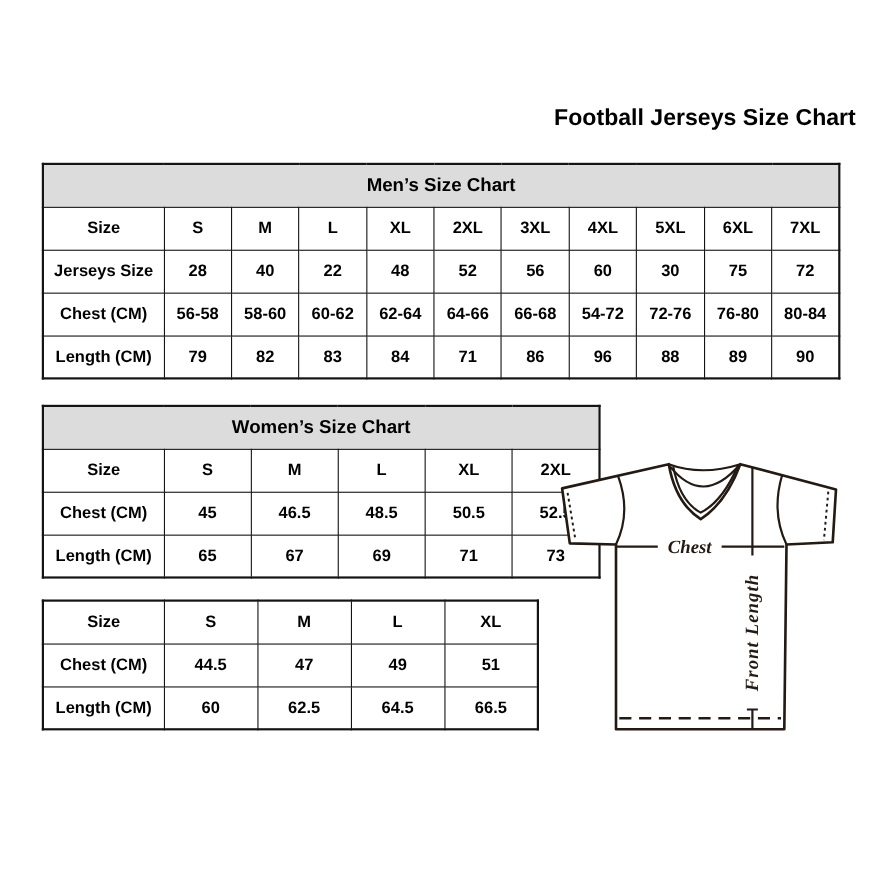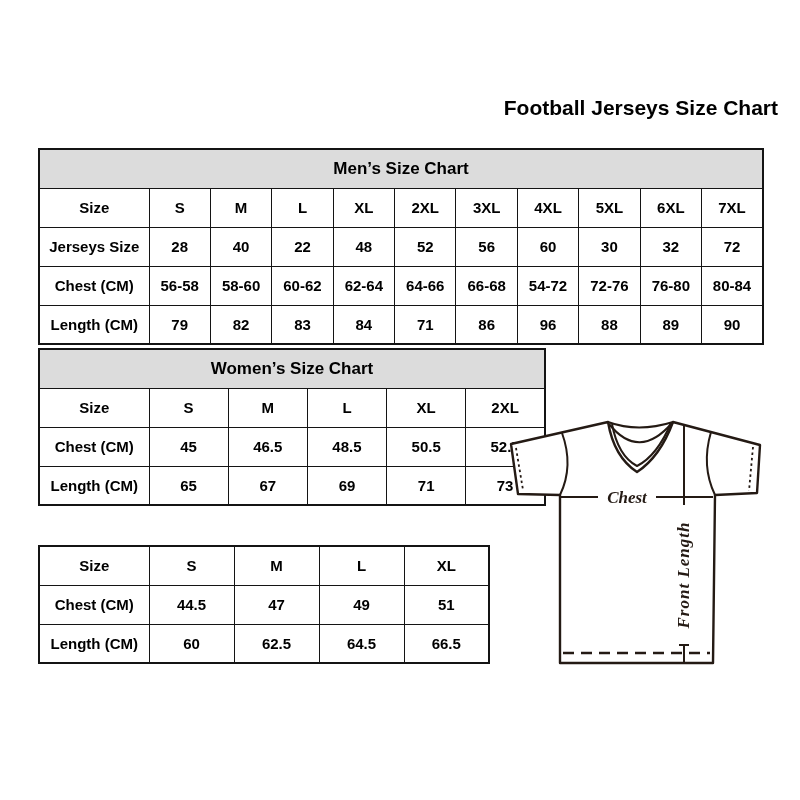--- a/index.html
+++ b/index.html
@@ -17,21 +17,21 @@
     border:2px solid #141414;
   }
   table.sizes td {
     border:1.5px solid #141414; text-align:center; vertical-align:middle;
     font-weight:bold; font-size:15px; padding:0; overflow:hidden;
   }
   table.sizes td.hdr { background:#dcdcdc; font-size:17px; }
   tr.hdr-row { height:39px; }
   tr.data-row { height:39px; }
   #men-table   { left:38px; top:148px; width:726px; }
-  #women-table { left:38px; top:348px; width:508px; }
+  #women-table { left:38px; top:368px; width:508px; }
   #youth-table { left:38px; top:545px; width:452px; }
   col.label-col { width:110px; }
   .jersey-wrap { position:absolute; left:505px; top:410px; width:268px; height:262px; }
   .jersey-wrap svg { display:block; width:268px; height:262px; }
   .measure-text {
     font-family:"Liberation Serif", serif; font-style:italic; font-weight:bold;
     fill:#241a14;
   }
 </style>
 </head>
@@ -75,21 +75,21 @@
     <tr class="data-row">
       <td>Jerseys Size</td>
       <td>28</td>
       <td>40</td>
       <td>22</td>
       <td>48</td>
       <td>52</td>
       <td>56</td>
       <td>60</td>
       <td>30</td>
-      <td>32</td>
+      <td>75</td>
       <td>72</td>
     </tr>
     <tr class="data-row">
       <td>Chest (CM)</td>
       <td>56-58</td>
       <td>58-60</td>
       <td>60-62</td>
       <td>62-64</td>
       <td>64-66</td>
       <td>66-68</td>

